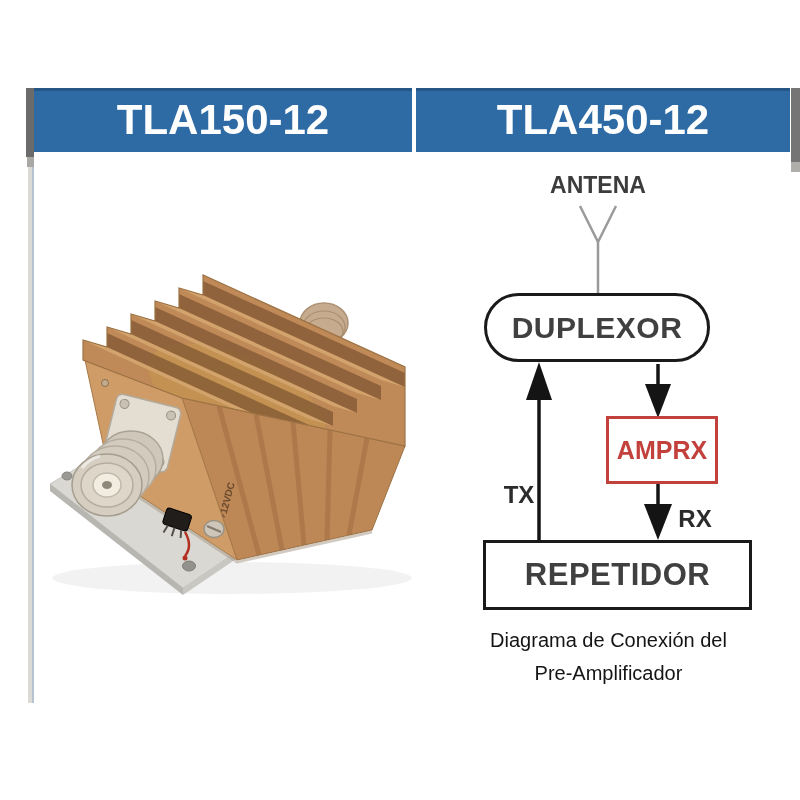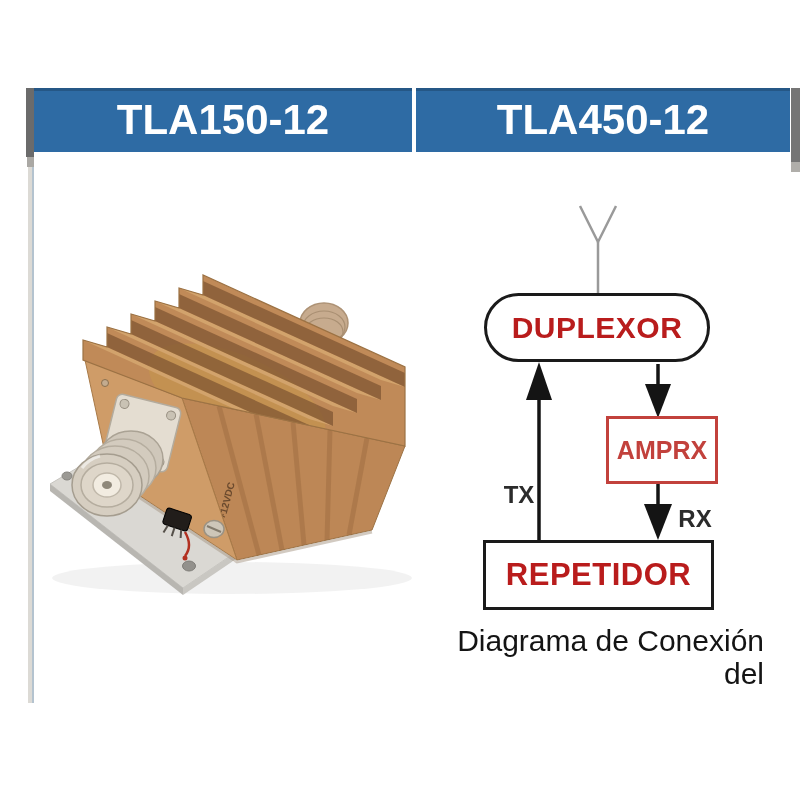--- a/index.html
+++ b/index.html
@@ -22,32 +22,32 @@
   
   .model-bar{position:absolute;top:88px;height:64px;background:var(--header-blue);
     color:#ffffff;font-weight:bold;font-size:42px;display:flex;align-items:center;justify-content:center;
     box-shadow:inset 0 3px 0 rgba(0,0,0,0.18);}
   .model-bar.left{left:22px;width:378px;}
   .model-bar.right{left:404px;width:374px;}
 
   
   .lbl{position:absolute;color:#3c3c3c;font-weight:600;}
   .antena-label{left:506px;top:172px;width:160px;text-align:center;font-size:23px;}
-  .node{position:absolute;background:#ffffff;display:flex;align-items:center;justify-content:center;color:#b91c1c;}
+  .node{position:absolute;background:#ffffff;display:flex;align-items:center;justify-content:center;color:#404040;}
   .duplexor{left:472px;top:293px;width:226px;height:69px;border:3px solid var(--line-black);border-radius:35px;
     font-size:30px;font-weight:600;letter-spacing:0.5px;}
   .ampbox{left:594px;top:416px;width:112px;height:68px;border:3px solid var(--amp-red);color:var(--amp-red);
     font-size:25px;font-weight:700;line-height:31px;}
-  .repetidor{left:471px;top:540px;width:231px;height:70px;border:3px solid var(--line-black);
+  .repetidor{left:471px;top:540px;width:269px;height:70px;border:3px solid var(--line-black);
     font-size:31px;font-weight:600;letter-spacing:0.5px;}
   .tx-label{left:486px;top:481px;width:42px;text-align:center;font-size:24px;color:#2b2b2b;}
   .rx-label{left:660px;top:505px;width:46px;text-align:center;font-size:24px;color:#2b2b2b;}
 
-  .caption{position:absolute;left:407px;top:624px;width:345px;text-align:right;
-    font-size:30px;color:#141414;line-height:33px;font-weight:400;}
+  .caption{position:absolute;left:424px;top:624px;width:345px;text-align:center;
+    font-size:20px;color:#141414;line-height:33px;font-weight:400;}
 
   svg.overlay{position:absolute;left:0;top:0;width:800px;height:800px;pointer-events:none;}
   svg.photo{position:absolute;left:25px;top:248px;width:395px;height:370px;}
 </style>
 </head>
 <body>
 
 <div class="page">
 
   <div class="edge-left-dark"></div>
@@ -151,20 +151,21 @@
       <path d="M148,284 q8,14 0,24" stroke="#b23020" stroke-width="2.5" fill="none"></path>
       <circle cx="148" cy="310" r="2.5" fill="#b23020"></circle>
     </g>
 
     <g>
       <ellipse cx="177" cy="281" rx="10" ry="8.5" fill="#cdc6b9" stroke="#9a9284" stroke-width="1.5"></ellipse>
       <line x1="170" y1="278" x2="184" y2="284" stroke="#837b6d" stroke-width="2"></line>
     </g>
   </svg>
 
+  <div class="lbl antena-label">ANTENA</div>
 
   <svg class="overlay" viewBox="0 0 800 800">
 
     <g>
       <polyline points="568,206 586,242 604,206" fill="none" stroke="#9a9a9a" stroke-width="2.5"></polyline>
       <line x1="586" y1="242" x2="586" y2="294" stroke="#9a9a9a" stroke-width="2.5"></line>
     </g>
 
     <g>
       <line x1="527" y1="400" x2="527" y2="542" stroke="#141414" stroke-width="3.5"></line>
@@ -189,15 +190,16 @@
     <span>RX</span>
   </div>
 
   <div class="lbl tx-label">TX</div>
   <div class="lbl rx-label">RX</div>
 
   <div class="node repetidor">REPETIDOR</div>
 
   <div class="caption">
     <div>Diagrama de Conexión del</div>
+    <div>Pre-Amplificador</div>
   </div>
 
 </div>
 
 </body></html>

